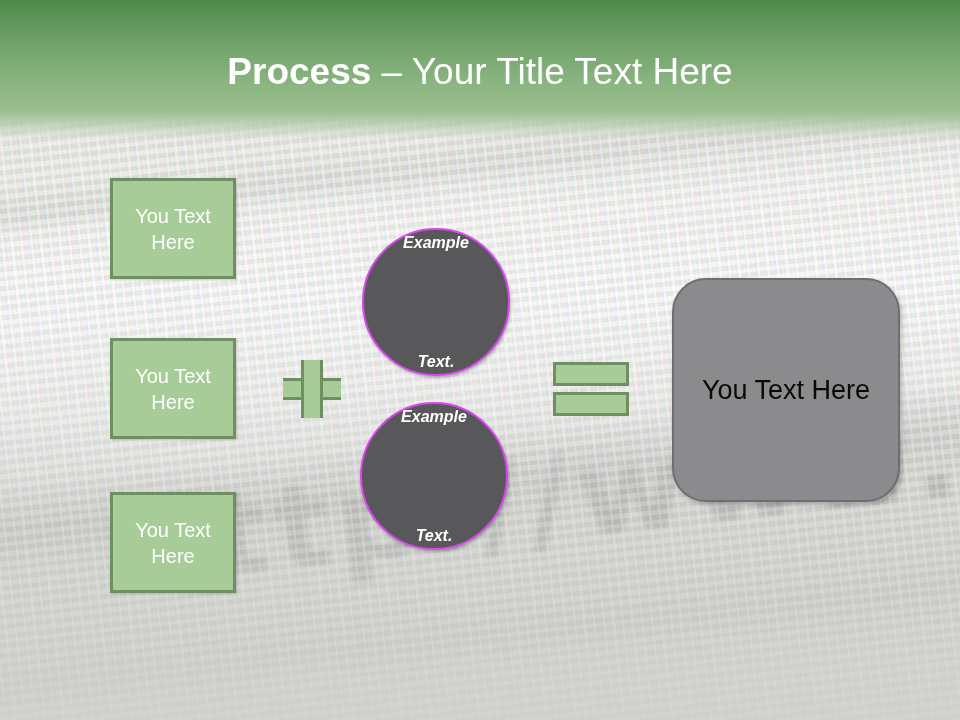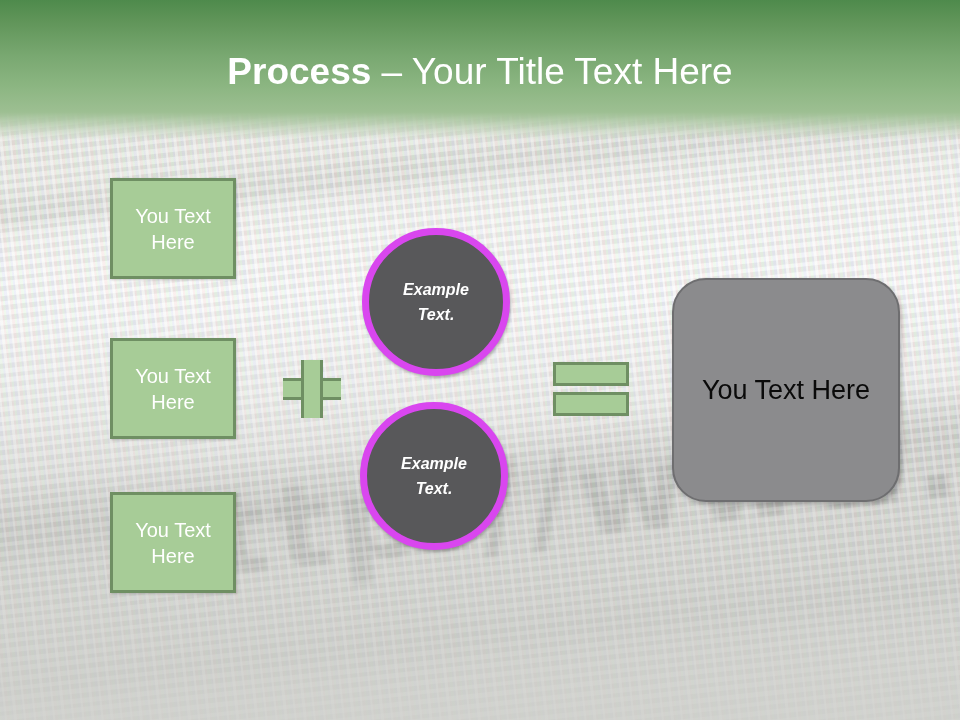--- a/index.html
+++ b/index.html
@@ -217,26 +217,26 @@
   }
   .equals .ebar + .ebar { margin-top: 6px; }
 
   
   .circle {
     position: absolute;
     width: 148px;
     height: 148px;
     border-radius: 50%;
     background: #58585a;
-    border: 7px solid #d946ef;
+    border: 2px solid #d946ef;
     box-sizing: border-box;
     display: flex;
     flex-direction: column;
     align-items: center;
-    justify-content: center;
+    justify-content: space-between;
     color: #ffffff;
     font-weight: 700;
     font-style: italic;
     font-size: 16px;
     line-height: 25px;
     text-align: center;
     box-shadow: 1px 2px 3px rgba(60,60,60,0.35);
   }
   #circle-1 { left: 362px; top: 228px; }
   #circle-2 { left: 360px; top: 402px; }

